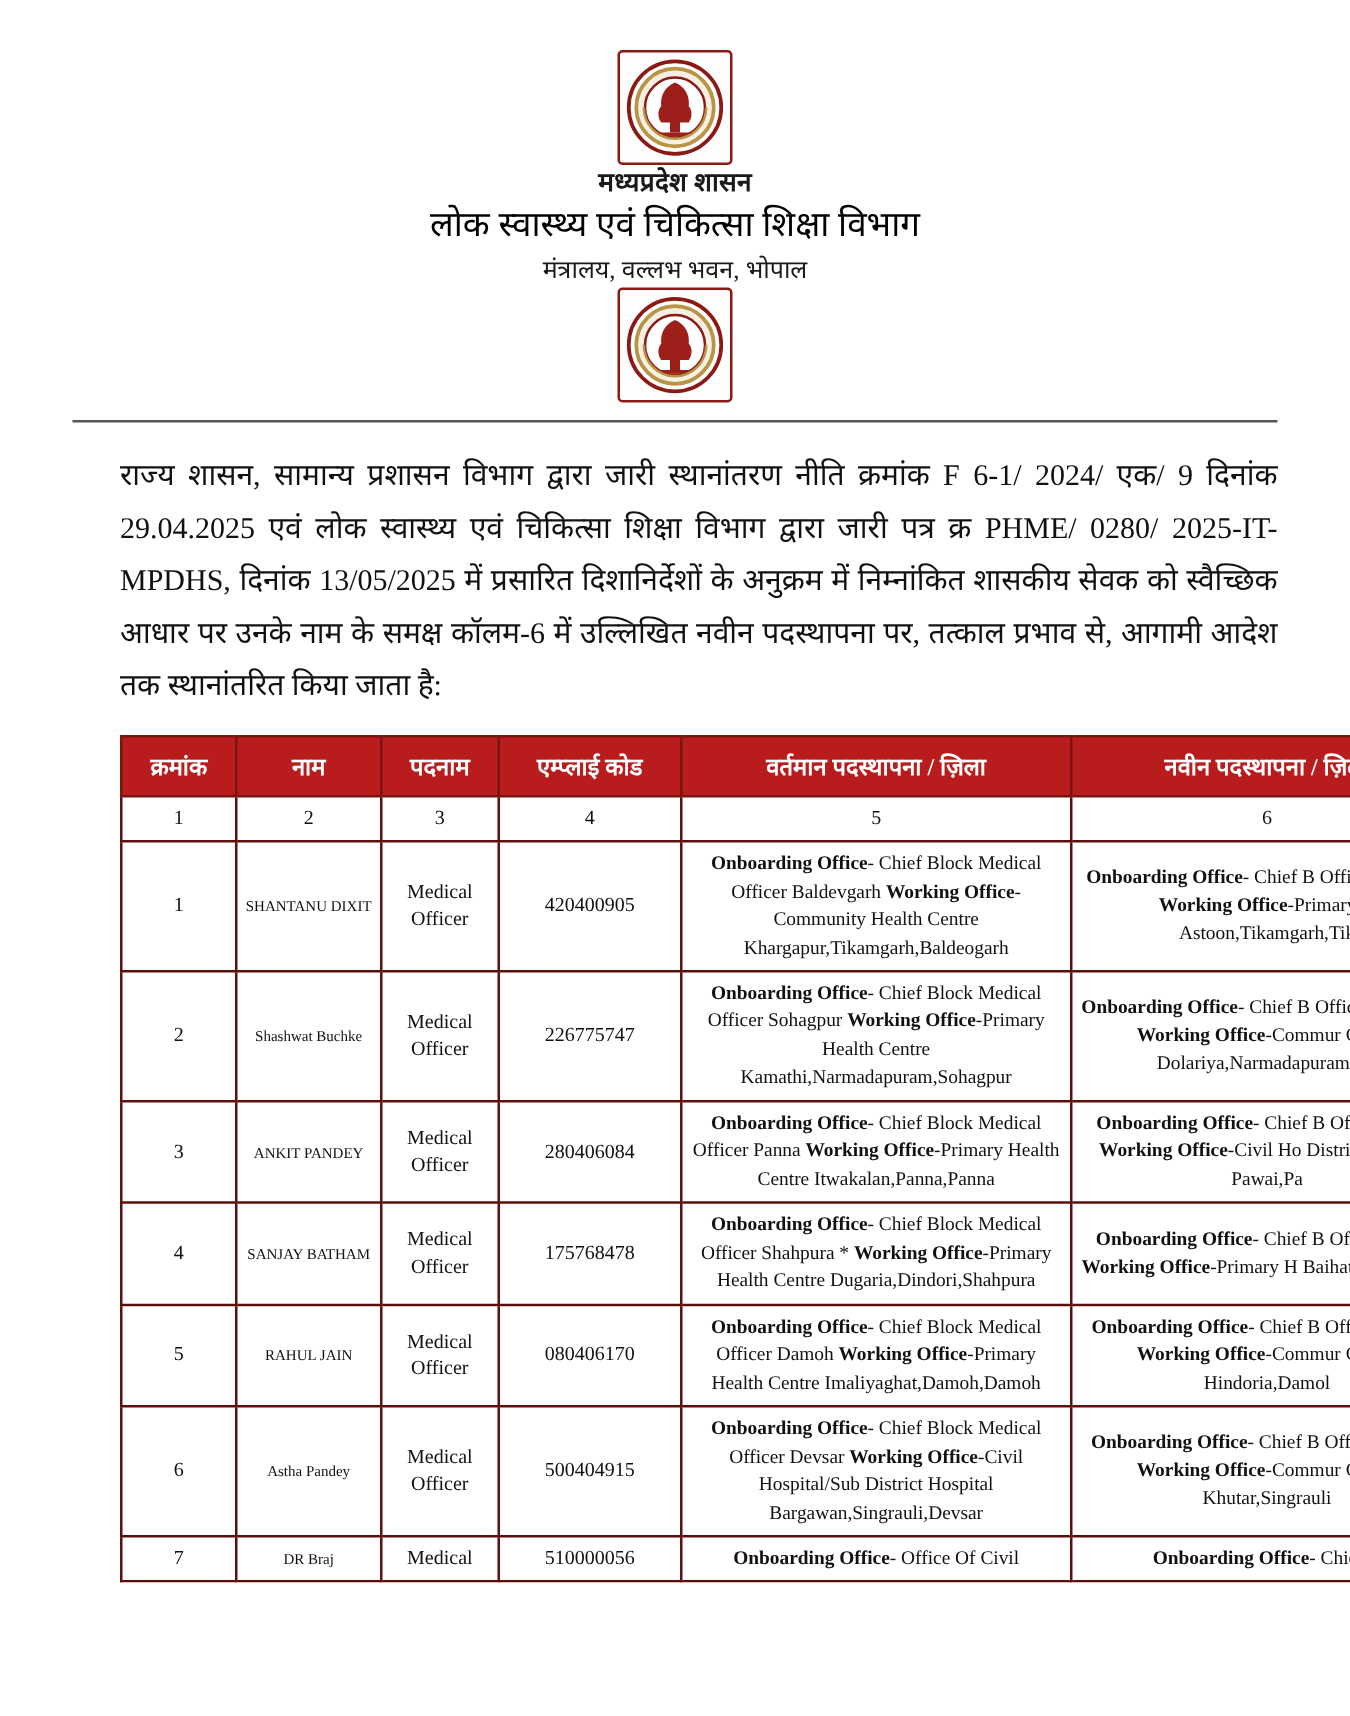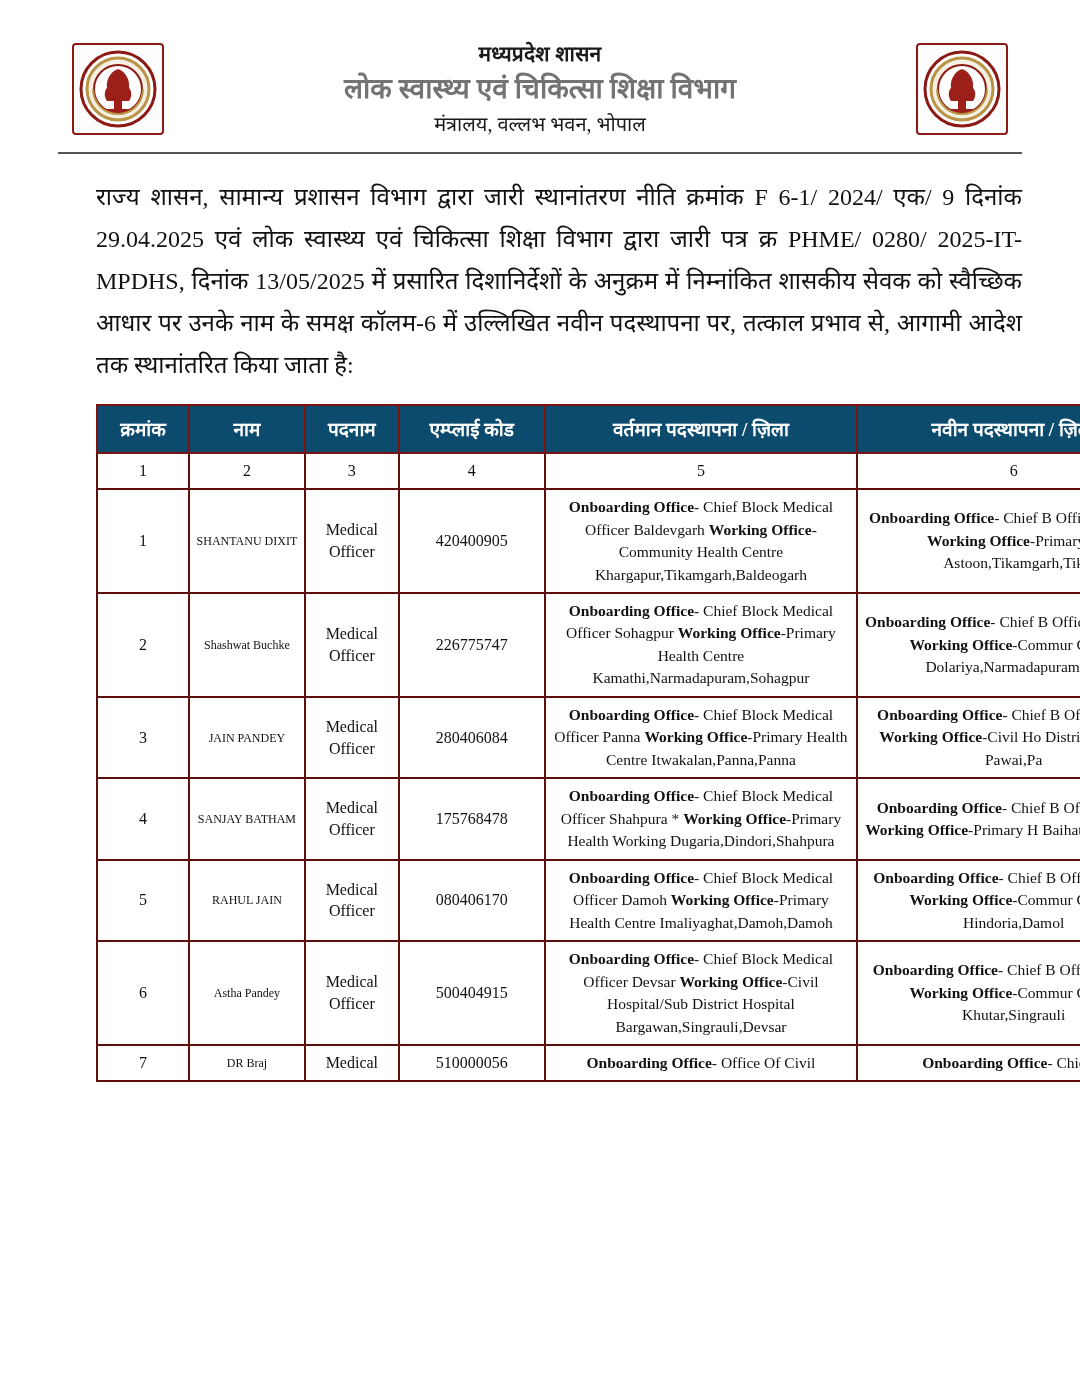--- a/index.html
+++ b/index.html
@@ -22,20 +22,21 @@
     padding: 30px 48px 0 48px;
     position: relative;
   }
 
   
   .letterhead {
     display: flex;
     align-items: center;
     justify-content: space-between;
     padding: 10px 24px 6px 24px;
+    flex-direction: column;
   }
   .emblem {
     width: 92px;
     height: 92px;
     border: 2px solid #8b1a16;
     border-radius: 4px;
     box-sizing: border-box;
     display: flex;
     align-items: center;
     justify-content: center;
@@ -49,22 +50,22 @@
     line-height: 1.35;
   }
   .header-line1 {
     font-size: 21px;
     font-weight: 700;
     color: #1a1a1a;
     letter-spacing: .2px;
   }
   .header-line2 {
     font-size: 28px;
-    font-weight: 700;
-    color: #737373;
+    font-weight: 400;
+    color: #000000;
     margin-top: 2px;
   }
   .header-line3 {
     font-size: 20px;
     font-weight: 400;
     color: #1a1a1a;
     margin-top: 3px;
   }
   .rule {
     border: none;
@@ -113,21 +114,21 @@
     font-size: 15.5px;
   }
   table.transfers th,
   table.transfers td {
     border: 2px solid #5d0f0c;
     padding: 6px 6px;
     vertical-align: middle;
     text-align: center;
   }
   table.transfers thead th {
-    background: #0c4a6e;
+    background: #b91c1c;
     color: #ffffff;
     font-weight: 700;
     font-size: 19px;
     padding: 10px 6px;
     border-color: #7a1410;
   }
   tr.colnums td {
     font-size: 16px;
     padding: 8px 6px;
     background: #ffffff;
@@ -250,41 +251,41 @@
             <b>Working Office</b><span>-Primary Health Centre Kamathi,Narmadapuram,Sohagpur</span>
           </td>
           <td class="office">
             <b>Onboarding Office</b><span>- Chief B Officer Hoshanga</span>
             <b>Working Office</b><span>-Commur Centre Dolariya,Narmadapuram,Na</span>
           </td>
         </tr>
 
         <tr>
           <td class="serial">3</td>
-          <td class="name">JAIN PANDEY</td>
+          <td class="name">ANKIT PANDEY</td>
           <td class="desig">Medical Officer</td>
           <td class="empcode">280406084</td>
           <td class="office">
             <b>Onboarding Office</b><span>- Chief Block Medical Officer Panna</span>
             <b>Working Office</b><span>-Primary Health Centre Itwakalan,Panna,Panna</span>
           </td>
           <td class="office">
             <b>Onboarding Office</b><span>- Chief B Officer Pawai</span>
             <b>Working Office</b><span>-Civil Ho District Hospital Pawai,Pa</span>
           </td>
         </tr>
 
         <tr>
           <td class="serial">4</td>
           <td class="name">SANJAY BATHAM</td>
           <td class="desig">Medical Officer</td>
           <td class="empcode">175768478</td>
           <td class="office">
             <b>Onboarding Office</b><span>- Chief Block Medical Officer Shahpura *</span>
-            <b>Working Office</b><span>-Primary Health Working Dugaria,Dindori,Shahpura</span>
+            <b>Working Office</b><span>-Primary Health Centre Dugaria,Dindori,Shahpura</span>
           </td>
           <td class="office">
             <b>Onboarding Office</b><span>- Chief B Officer Morar</span>
             <b>Working Office</b><span>-Primary H Baihat,Gwalior,Mo</span>
           </td>
         </tr>
 
         <tr>
           <td class="serial">5</td>
           <td class="name">RAHUL JAIN</td>

